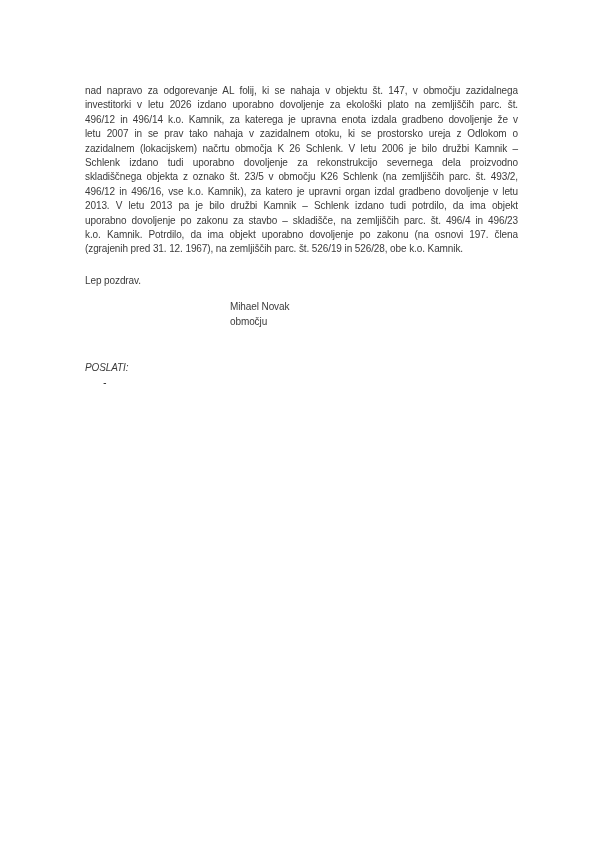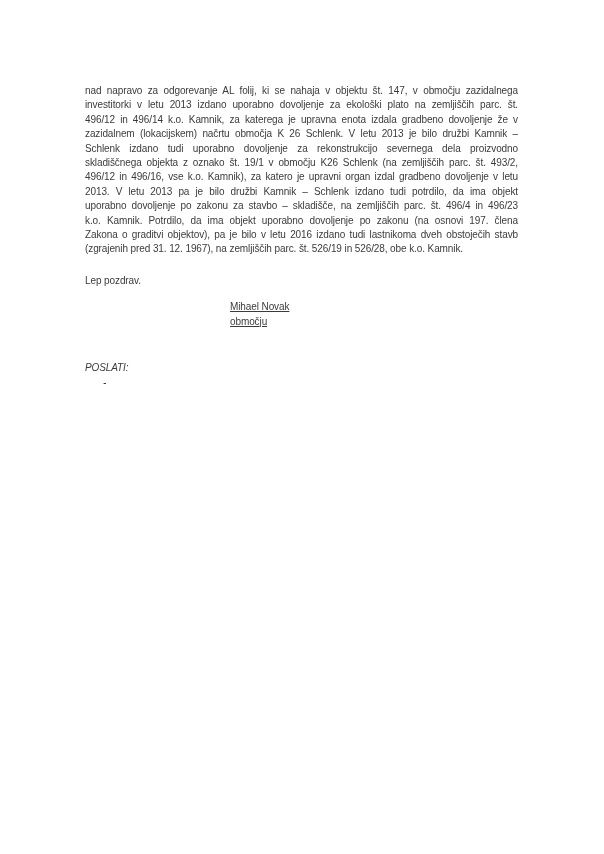--- a/index.html
+++ b/index.html
@@ -31,21 +31,20 @@
     white-space: normal;
   }
   .body-par .line.last {
     text-align-last: left;
   }
   .closing {
     margin: 17px 0 0 0;
   }
   .signature {
     margin: 12px 0 0 145px;
-    text-decoration: underline;
   }
   .distribution {
     margin-top: 32px;
     font-style: italic;
   }
   .dist-item {
     display: flex;
     align-items: flex-start;
   }
   .dist-item .dash {
@@ -58,30 +57,30 @@
     text-decoration: underline;
   }
 </style>
 </head>
 <body>
 
 <div class="page">
 
   <div class="body-par" id="body-par">
       <div class="line">nad napravo za odgorevanje AL folij, ki se nahaja v objektu št. 147, v območju zazidalnega</div>
-      <div class="line">investitorki v letu 2013 izdano uporabno dovoljenje za ekološki plato na zemljiščih parc. št.</div>
+      <div class="line">investitorki v letu 2026 izdano uporabno dovoljenje za ekološki plato na zemljiščih parc. št.</div>
       <div class="line">496/12 in 496/14 k.o. Kamnik, za katerega je upravna enota izdala gradbeno dovoljenje že v</div>
-      <div class="line">zazidalnem (lokacijskem) načrtu območja K 26 Schlenk. V letu 2013 je bilo družbi Kamnik –</div>
+      <div class="line">letu 2007 in se prav tako nahaja v zazidalnem otoku, ki se prostorsko ureja z Odlokom o</div>
+      <div class="line">zazidalnem (lokacijskem) načrtu območja K 26 Schlenk. V letu 2006 je bilo družbi Kamnik –</div>
       <div class="line">Schlenk izdano tudi uporabno dovoljenje za rekonstrukcijo severnega dela proizvodno</div>
-      <div class="line">skladiščnega objekta z oznako št. 19/1 v območju K26 Schlenk (na zemljiščih parc. št. 493/2,</div>
+      <div class="line">skladiščnega objekta z oznako št. 23/5 v območju K26 Schlenk (na zemljiščih parc. št. 493/2,</div>
       <div class="line">496/12 in 496/16, vse k.o. Kamnik), za katero je upravni organ izdal gradbeno dovoljenje v letu</div>
       <div class="line">2013. V letu 2013 pa je bilo družbi Kamnik – Schlenk izdano tudi potrdilo, da ima objekt</div>
       <div class="line">uporabno dovoljenje po zakonu za stavbo – skladišče, na zemljiščih parc. št. 496/4 in 496/23</div>
       <div class="line">k.o. Kamnik. Potrdilo, da ima objekt uporabno dovoljenje po zakonu (na osnovi 197. člena</div>
-      <div class="line">Zakona o graditvi objektov), pa je bilo v letu 2016 izdano tudi lastnikoma dveh obstoječih stavb</div>
       <div class="line last">(zgrajenih pred 31. 12. 1967), na zemljiščih parc. št. 526/19 in 526/28, obe k.o. Kamnik.</div>
     </div>
 
   <div class="closing">Lep pozdrav.</div>
 
   <div class="signature">
     <div>Mihael Novak</div>
     <div>območju</div>
   </div>
 

